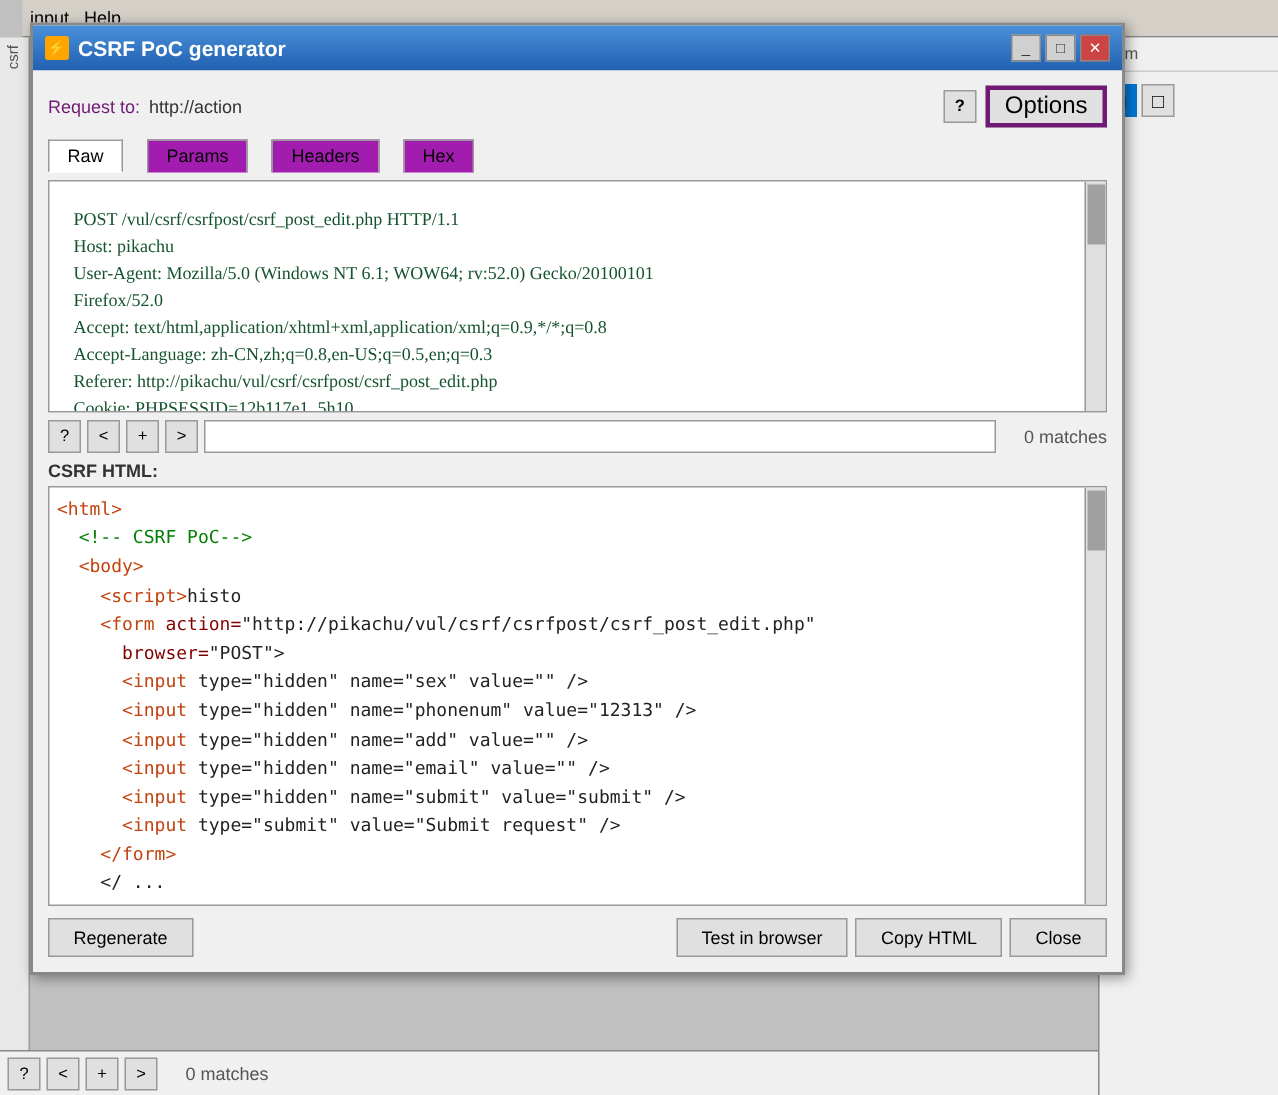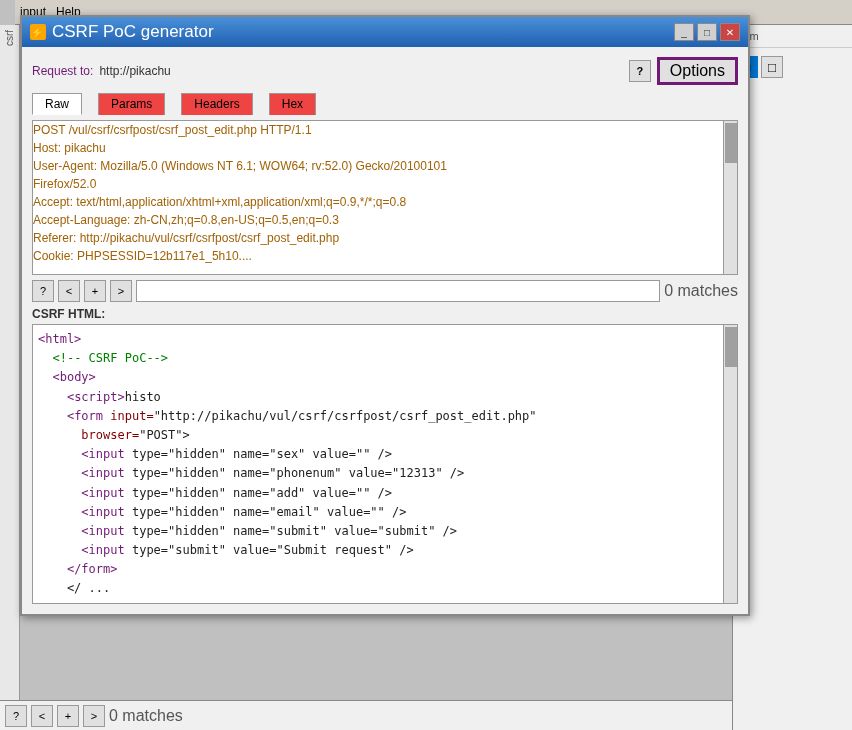--- a/index.html
+++ b/index.html
@@ -43,22 +43,22 @@
       border-radius: 2px;
       display: flex;
       align-items: center;
       justify-content: center;
       font-size: 10px;
       color: white;
       font-weight: bold;
     }
 
     .title-text {
-      font-size: 17px;
-      font-weight: normal;
+      font-size: 14px;
+      font-weight: bold;
     }
 
     .title-buttons {
       display: flex;
       gap: 3px;
     }
 
     .title-btn {
       width: 20px;
       height: 18px;
@@ -122,45 +122,45 @@
     }
 
     .tabs {
       display: flex;
       gap: 16px;
       margin-bottom: 5px;
     }
 
     .tab {
       padding: 3px 12px;
-      background: #ef4444;
+      background: #a21caf;
       border: 1px solid #999;
       border-bottom: none;
       cursor: pointer;
       font-size: 12px;
     }
 
     .tab.active {
       background: white;
       border-bottom: 1px solid white;
     }
 
     .raw-content-area {
       position: relative;
       background: white;
       border: 1px solid #999;
       height: 155px;
       overflow: hidden;
     }
 
     .raw-content {
-      font-family: Liberation Sans, sans-serif;
-      font-size: 12px;
-      padding: 0;
-      color: #a16207;
+      font-family: Liberation Serif, serif;
+      font-size: 12px;
+      padding: 16px;
+      color: #14532d;
       line-height: 1.5;
       white-space: pre;
       overflow: hidden;
     }
 
     .scrollbar-v {
       position: absolute;
       right: 0;
       top: 0;
       width: 14px;
@@ -198,21 +198,21 @@
     .search-input {
       flex: 1;
       height: 22px;
       border: 1px solid #999;
       padding: 0 4px;
       font-size: 12px;
       background: white;
     }
 
     .match-count {
-      font-size: 16px;
+      font-size: 12px;
       color: #555;
       min-width: 70px;
       text-align: right;
     }
 
     .csrf-html-label {
       font-size: 12px;
       font-weight: bold;
       color: #333;
       margin: 5px 0 3px 0;
@@ -228,21 +228,21 @@
 
     .html-content {
       font-family: monospace;
       font-size: 12px;
       padding: 5px;
       color: #222;
       line-height: 1.6;
       white-space: pre;
     }
 
-    .html-content .tag { color: #701a75; margin-top: 48px; }
+    .html-content .tag { color: #c2410c; margin-top: 48px; }
     .html-content .comment { color: #008000; }
 
     .autocomplete-dropdown {
       position: absolute;
       top: 30px;
       left: 185px;
       width: 420px;
       background: white;
       border: 1px solid #999;
       box-shadow: 2px 2px 5px rgba(0,0,0,0.2);
@@ -395,21 +395,21 @@
       <button class="title-btn">_</button>
       <button class="title-btn">□</button>
       <button class="title-btn close-btn">✕</button>
     </div>
   </div>
 
   <div class="window-body">
 
     <div class="request-line">
       <span class="request-label">Request to:</span>
-      <span class="request-url">http://pikachu</span>
+      <span class="request-url">http://action</span>
       <button class="help-btn">?</button>
       <button class="options-btn">Options</button>
     </div>
 
     <div class="tabs">
       <div class="tab active">Raw</div>
       <div class="tab">Params</div>
       <div class="tab">Headers</div>
       <div class="tab">Hex</div>
     </div>
@@ -440,30 +440,38 @@
 
     </div>
 
     <div class="csrf-html-label">CSRF HTML:</div>
 
     <div class="html-content-area">
       <div class="html-content"><span class="tag">&lt;html&gt;</span>
   <span class="comment">&lt;!-- CSRF PoC</span><span style="color:#008000;">--&gt;</span>
   <span class="tag">&lt;body&gt;</span>
     <span class="tag">&lt;script&gt;</span>histo
-    <span class="tag">&lt;form</span> <span style="color:#800000;">input=</span>"http://pikachu/vul/csrf/csrfpost/csrf_post_edit.php"
+    <span class="tag">&lt;form</span> <span style="color:#800000;">action=</span>"http://pikachu/vul/csrf/csrfpost/csrf_post_edit.php"
       <span style="color:#800000;">browser=</span>"POST"&gt;
       <span class="tag">&lt;input</span> type="hidden" name="sex" value="" /&gt;
       <span class="tag">&lt;input</span> type="hidden" name="phonenum" value="12313" /&gt;
       <span class="tag">&lt;input</span> type="hidden" name="add" value="" /&gt;
       <span class="tag">&lt;input</span> type="hidden" name="email" value="" /&gt;
       <span class="tag">&lt;input</span> type="hidden" name="submit" value="submit" /&gt;
       <span class="tag">&lt;input</span> type="submit" value="Submit request" /&gt;
     <span class="tag">&lt;/form&gt;</span>
     &lt;/ ...</div>
       <div class="scrollbar-v" style="position:absolute;right:0;top:0;height:100%;">
         <div class="scrollbar-thumb"></div>
       </div>
     </div>
 
+    <div class="bottom-actions">
+      <button class="action-btn">Regenerate</button>
+      <div class="right-actions">
+        <button class="action-btn">Test in browser</button>
+        <button class="action-btn">Copy HTML</button>
+        <button class="action-btn">Close</button>
+      </div>
+    </div>
 
   </div>
 </div>
 
 </body></html>

